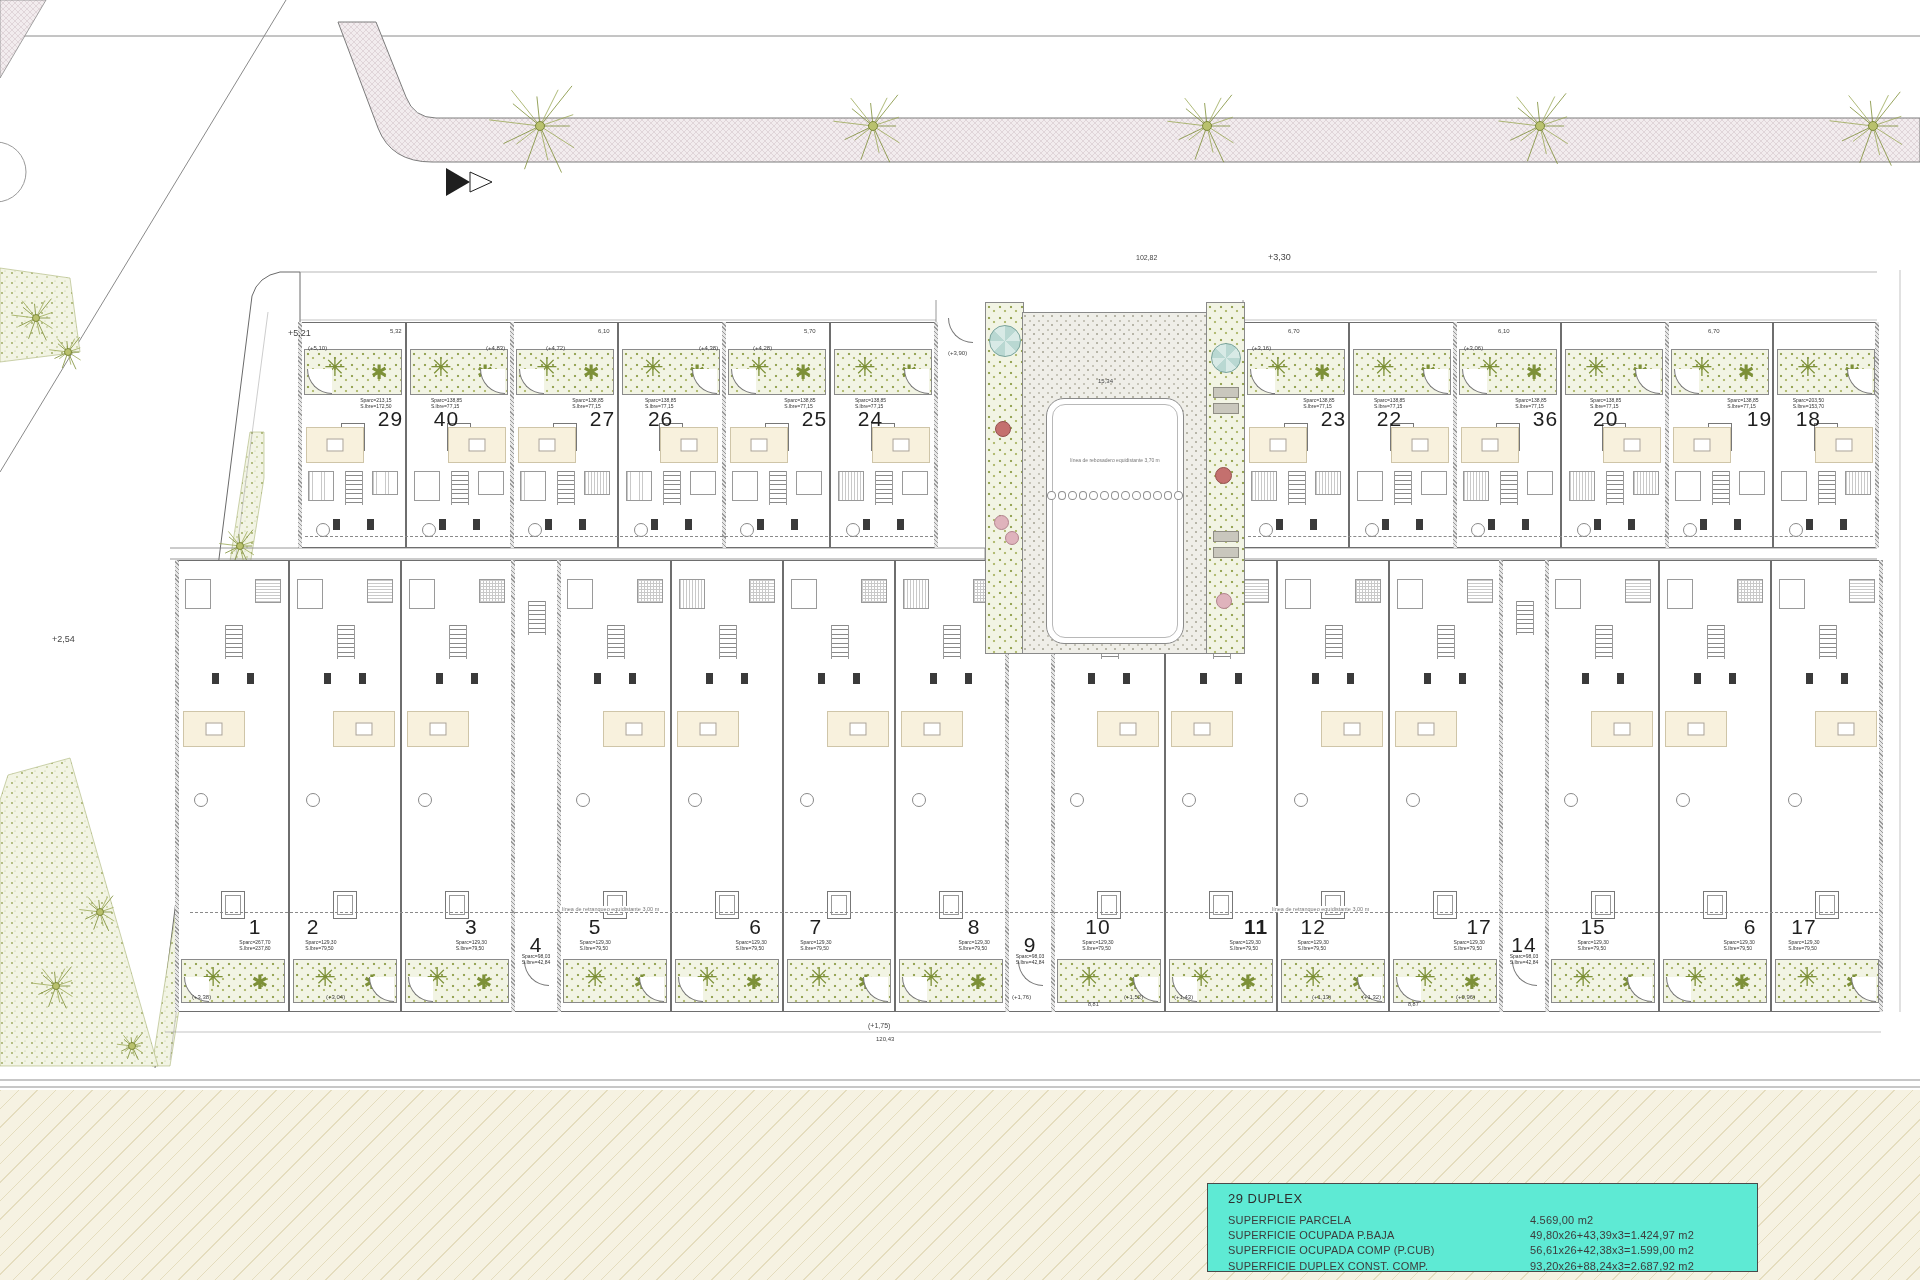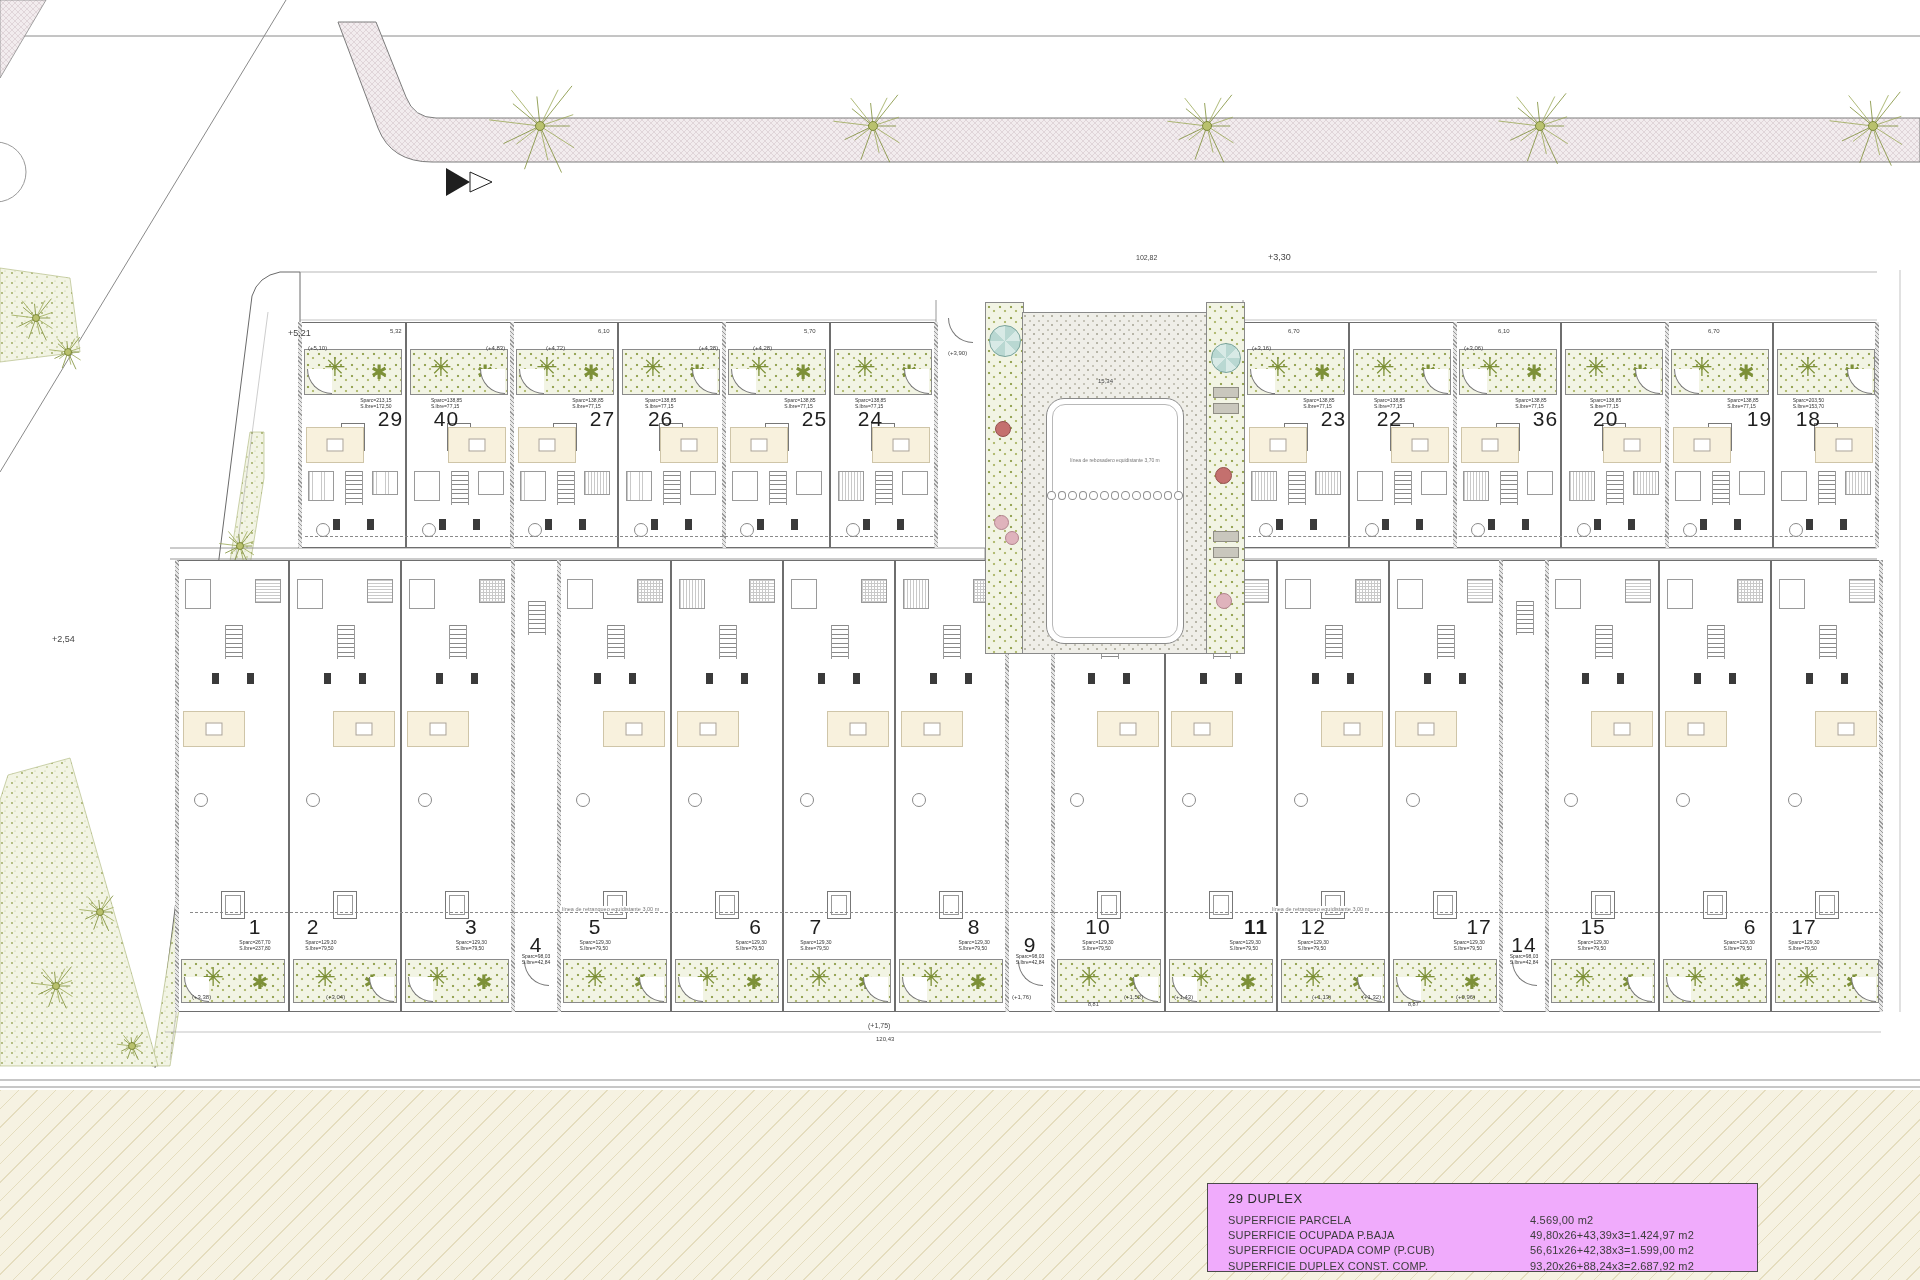--- a/index.html
+++ b/index.html
@@ -62,21 +62,21 @@
   .parasol{border-radius:50%;border:1px solid #79a39c;background:
            repeating-conic-gradient(#b9d8d2 0 45deg,#d8eae6 45deg 90deg);}
   .flr{border-radius:50%;}
   .bench{background:#c9c7bd;border:0.5px solid #8f8d84;}
   
   .wall{position:absolute;width:4px;background:repeating-linear-gradient(45deg,#9a9a9a 0 1px,#e6e6e6 1px 3px);}
   .dash{position:absolute;border-top:1px dashed #8a8a8a;height:0;}
   .lbl{position:absolute;font-size:6px;color:#444;white-space:nowrap;}
   .note{position:absolute;font-size:5.5px;color:#777;background:#fff;padding:0 2px;white-space:nowrap;}
   
-  .tblock{left:1207px;top:1183px;width:551px;height:89px;background:#f0abfc;border:1.5px solid #4a4a4a;
+  .tblock{left:1207px;top:1183px;width:551px;height:89px;background:#5eead4;border:1.5px solid #4a4a4a;
           box-sizing:border-box;padding:7px 0 0 20px;z-index:5;}
   .tblock .tt{font-size:13px;color:#2e2e2e;letter-spacing:0.5px;margin-bottom:7px;}
   .trow{display:grid;grid-template-columns:302px 1fr;font-size:11px;color:#3c3c3c;line-height:1.38;letter-spacing:0.2px;}
 </style>
 </head>
 <body>
 
 <div class="canvas">
 
   <div class="abs cream"></div>

